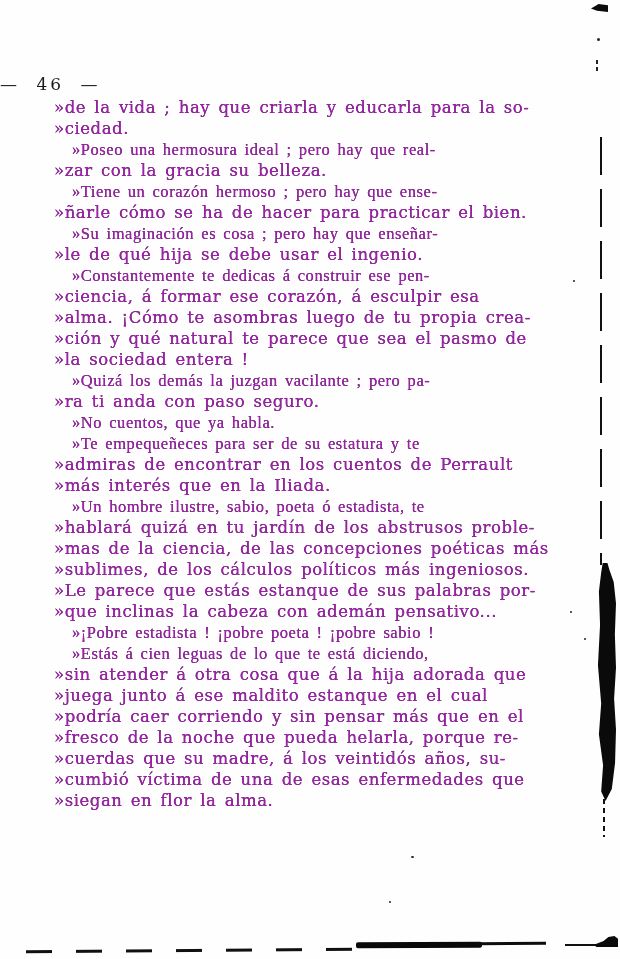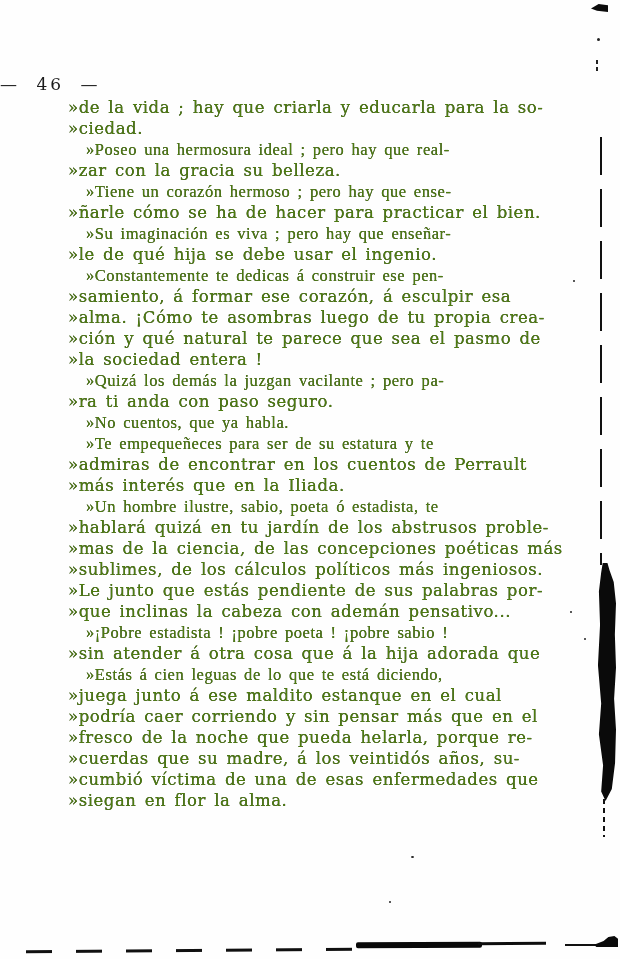--- a/index.html
+++ b/index.html
@@ -18,23 +18,23 @@
   .page-number {
     position: absolute;
     top: 74px; left: 0; width: 600px;
     font-size: 17px;
     letter-spacing: 3px;
     word-spacing: 8px;
     color: #1b1b1b;
   }
   .text-block {
     position: absolute;
-    top: 97px; left: 68px; width: 516px;
+    top: 97px; left: 54px; width: 516px;
     font-size: 16.5px;
-    color: #4d7c0f;
+    color: #a21caf;
     text-shadow: 0 0 0.5px #333;
     letter-spacing: 0.55px;
     word-spacing: 2.5px;
     white-space: nowrap;
   }
   .text-block .line {
     height: 21px;
     line-height: 21px;
   }
   .text-block .line.indent { padding-left: 18px; font-family: Liberation Serif, serif; }
@@ -123,42 +123,42 @@
   <div class="page-number">— 46 —</div>
 
   <div class="text-block">
 
   <div class="line">»de la vida ; hay que criarla y educarla para la so-</div>
       <div class="line">»ciedad.</div>
       <div class="line indent">»Poseo una hermosura ideal ; pero hay que real-</div>
       <div class="line">»zar con la gracia su belleza.</div>
       <div class="line indent">»Tiene un corazón hermoso ; pero hay que ense-</div>
       <div class="line">»ñarle cómo se ha de hacer para practicar el bien.</div>
-      <div class="line indent">»Su imaginación es viva ; pero hay que enseñar-</div>
+      <div class="line indent">»Su imaginación es cosa ; pero hay que enseñar-</div>
       <div class="line">»le de qué hija se debe usar el ingenio.</div>
       <div class="line indent">»Constantemente te dedicas á construir ese pen-</div>
-      <div class="line">»samiento, á formar ese corazón, á esculpir esa</div>
+      <div class="line">»ciencia, á formar ese corazón, á esculpir esa</div>
       <div class="line">»alma. ¡Cómo te asombras luego de tu propia crea-</div>
       <div class="line">»ción y qué natural te parece que sea el pasmo de</div>
       <div class="line">»la sociedad entera !</div>
       <div class="line indent">»Quizá los demás la juzgan vacilante ; pero pa-</div>
       <div class="line">»ra ti anda con paso seguro.</div>
       <div class="line indent">»No cuentos, que ya habla.</div>
       <div class="line indent">»Te empequeñeces para ser de su estatura y te</div>
       <div class="line">»admiras de encontrar en los cuentos de Perrault</div>
       <div class="line">»más interés que en la Iliada.</div>
       <div class="line indent">»Un hombre ilustre, sabio, poeta ó estadista, te</div>
       <div class="line">»hablará quizá en tu jardín de los abstrusos proble-</div>
       <div class="line">»mas de la ciencia, de las concepciones poéticas más</div>
       <div class="line">»sublimes, de los cálculos políticos más ingeniosos.</div>
-      <div class="line">»Le junto que estás pendiente de sus palabras por-</div>
+      <div class="line">»Le parece que estás estanque de sus palabras por-</div>
       <div class="line">»que inclinas la cabeza con ademán pensativo...</div>
       <div class="line indent">»¡Pobre estadista ! ¡pobre poeta ! ¡pobre sabio !</div>
+      <div class="line indent">»Estás á cien leguas de lo que te está diciendo,</div>
       <div class="line">»sin atender á otra cosa que á la hija adorada que</div>
-      <div class="line indent">»Estás á cien leguas de lo que te está diciendo,</div>
       <div class="line">»juega junto á ese maldito estanque en el cual</div>
       <div class="line">»podría caer corriendo y sin pensar más que en el</div>
       <div class="line">»fresco de la noche que pueda helarla, porque re-</div>
       <div class="line">»cuerdas que su madre, á los veintidós años, su-</div>
       <div class="line">»cumbió víctima de una de esas enfermedades que</div>
       <div class="line">»siegan en flor la alma.</div>
     </div>
 
   <div class="corner-wedge-top-right"></div>
   <div class="edge-tick-top"></div>

